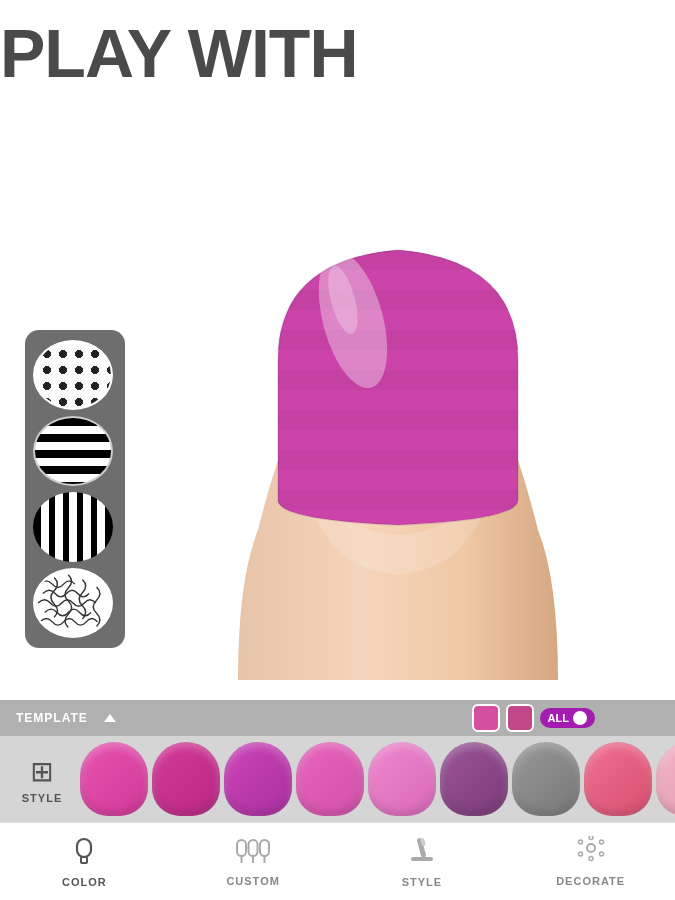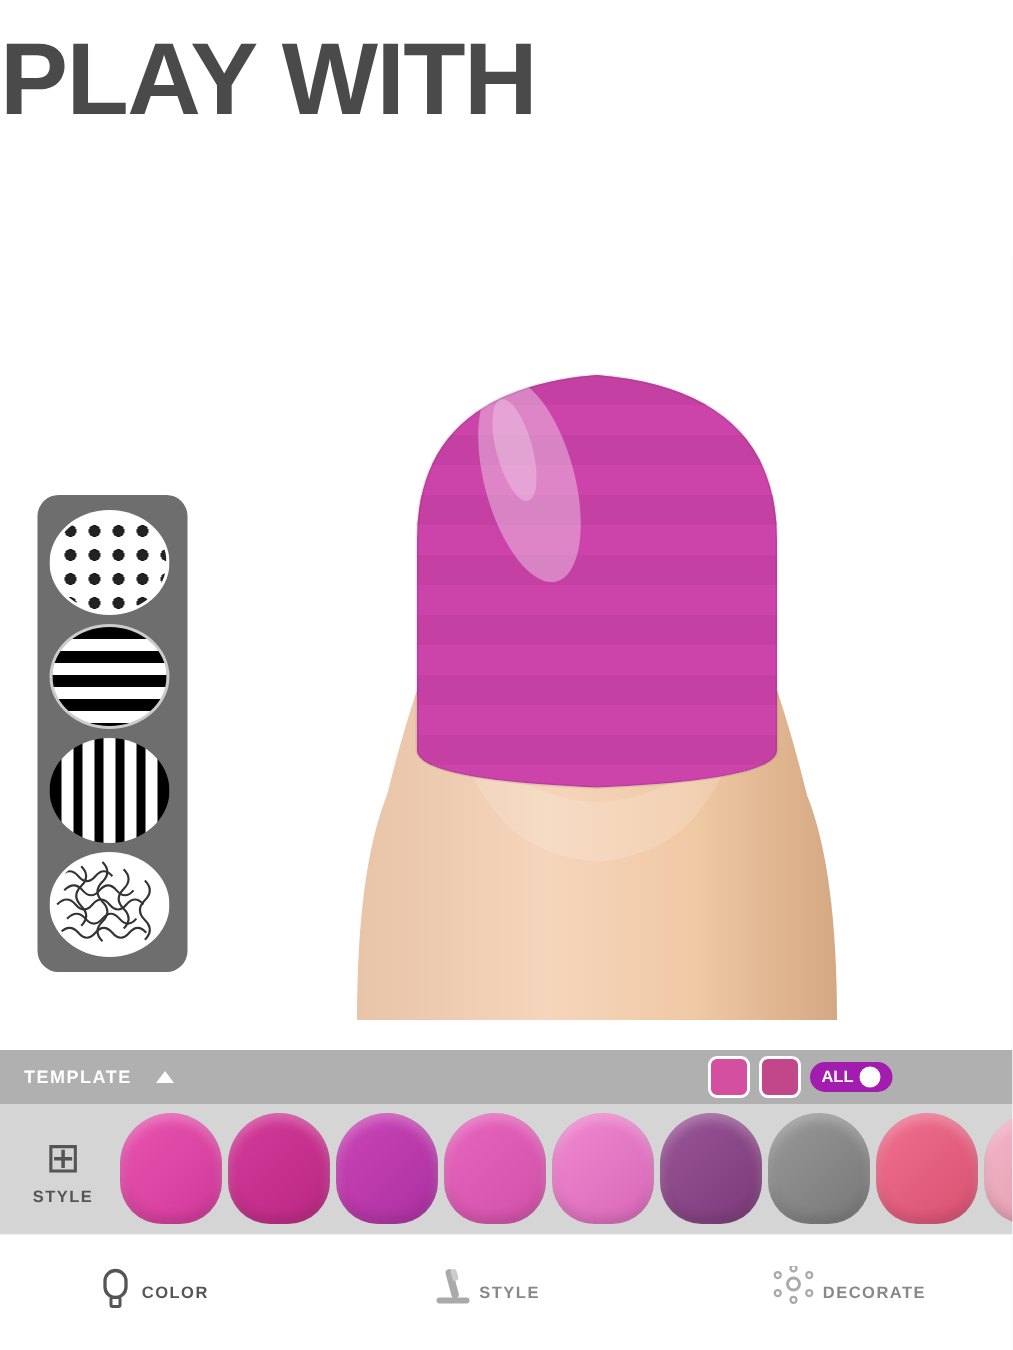--- a/index.html
+++ b/index.html
@@ -240,21 +240,21 @@
       background: #fff;
       border-top: 1px solid #ddd;
       display: flex;
       align-items: center;
       justify-content: space-around;
       z-index: 40;
     }
 
     .nav-item {
       display: flex;
-      flex-direction: row;
+      flex-direction: column;
       align-items: center;
       gap: 4px;
       cursor: pointer;
       width: 100px;
     }
     .nav-item .nav-icon {
       font-size: 26px;
       color: #888;
     }
     .nav-item.active .nav-icon {
@@ -382,20 +382,33 @@
   <div class="nav-item active">
     <div class="nav-icon">
       <svg width="28" height="30" viewBox="0 0 28 30" fill="none" xmlns="http://www.w3.org/2000/svg">
         <rect x="7" y="4" width="14" height="18" rx="7" stroke="#555" stroke-width="2.2" fill="none"></rect>
         <rect x="11" y="22" width="6" height="6" rx="1" stroke="#555" stroke-width="2" fill="none"></rect>
       </svg>
     </div>
     <div class="nav-label">COLOR</div>
   </div>
 
+  <div class="nav-item">
+    <div class="nav-icon">
+      <svg width="34" height="28" viewBox="0 0 34 28" fill="none" xmlns="http://www.w3.org/2000/svg">
+        <rect x="1" y="4" width="9" height="16" rx="4.5" stroke="#aaa" stroke-width="2" fill="none"></rect>
+        <rect x="12.5" y="4" width="9" height="16" rx="4.5" stroke="#aaa" stroke-width="2" fill="none"></rect>
+        <rect x="24" y="4" width="9" height="16" rx="4.5" stroke="#aaa" stroke-width="2" fill="none"></rect>
+        <line x1="5.5" y1="20" x2="5.5" y2="27" stroke="#aaa" stroke-width="2"></line>
+        <line x1="17" y1="20" x2="17" y2="27" stroke="#aaa" stroke-width="2"></line>
+        <line x1="28.5" y1="20" x2="28.5" y2="27" stroke="#aaa" stroke-width="2"></line>
+      </svg>
+    </div>
+    <div class="nav-label">CUSTOM</div>
+  </div>
 
   <div class="nav-item">
     <div class="nav-icon">
       <svg width="28" height="30" viewBox="0 0 28 30" fill="none" xmlns="http://www.w3.org/2000/svg">
         <rect x="3" y="22" width="22" height="4" rx="2" fill="#aaa"></rect>
         <rect x="11" y="3" width="5" height="20" rx="2.5" fill="#aaa" transform="rotate(-15,13,13)"></rect>
         <rect x="13" y="3" width="4" height="8" rx="2" fill="#ccc" transform="rotate(-15,15,7)"></rect>
       </svg>
     </div>
     <div class="nav-label">STYLE</div>

